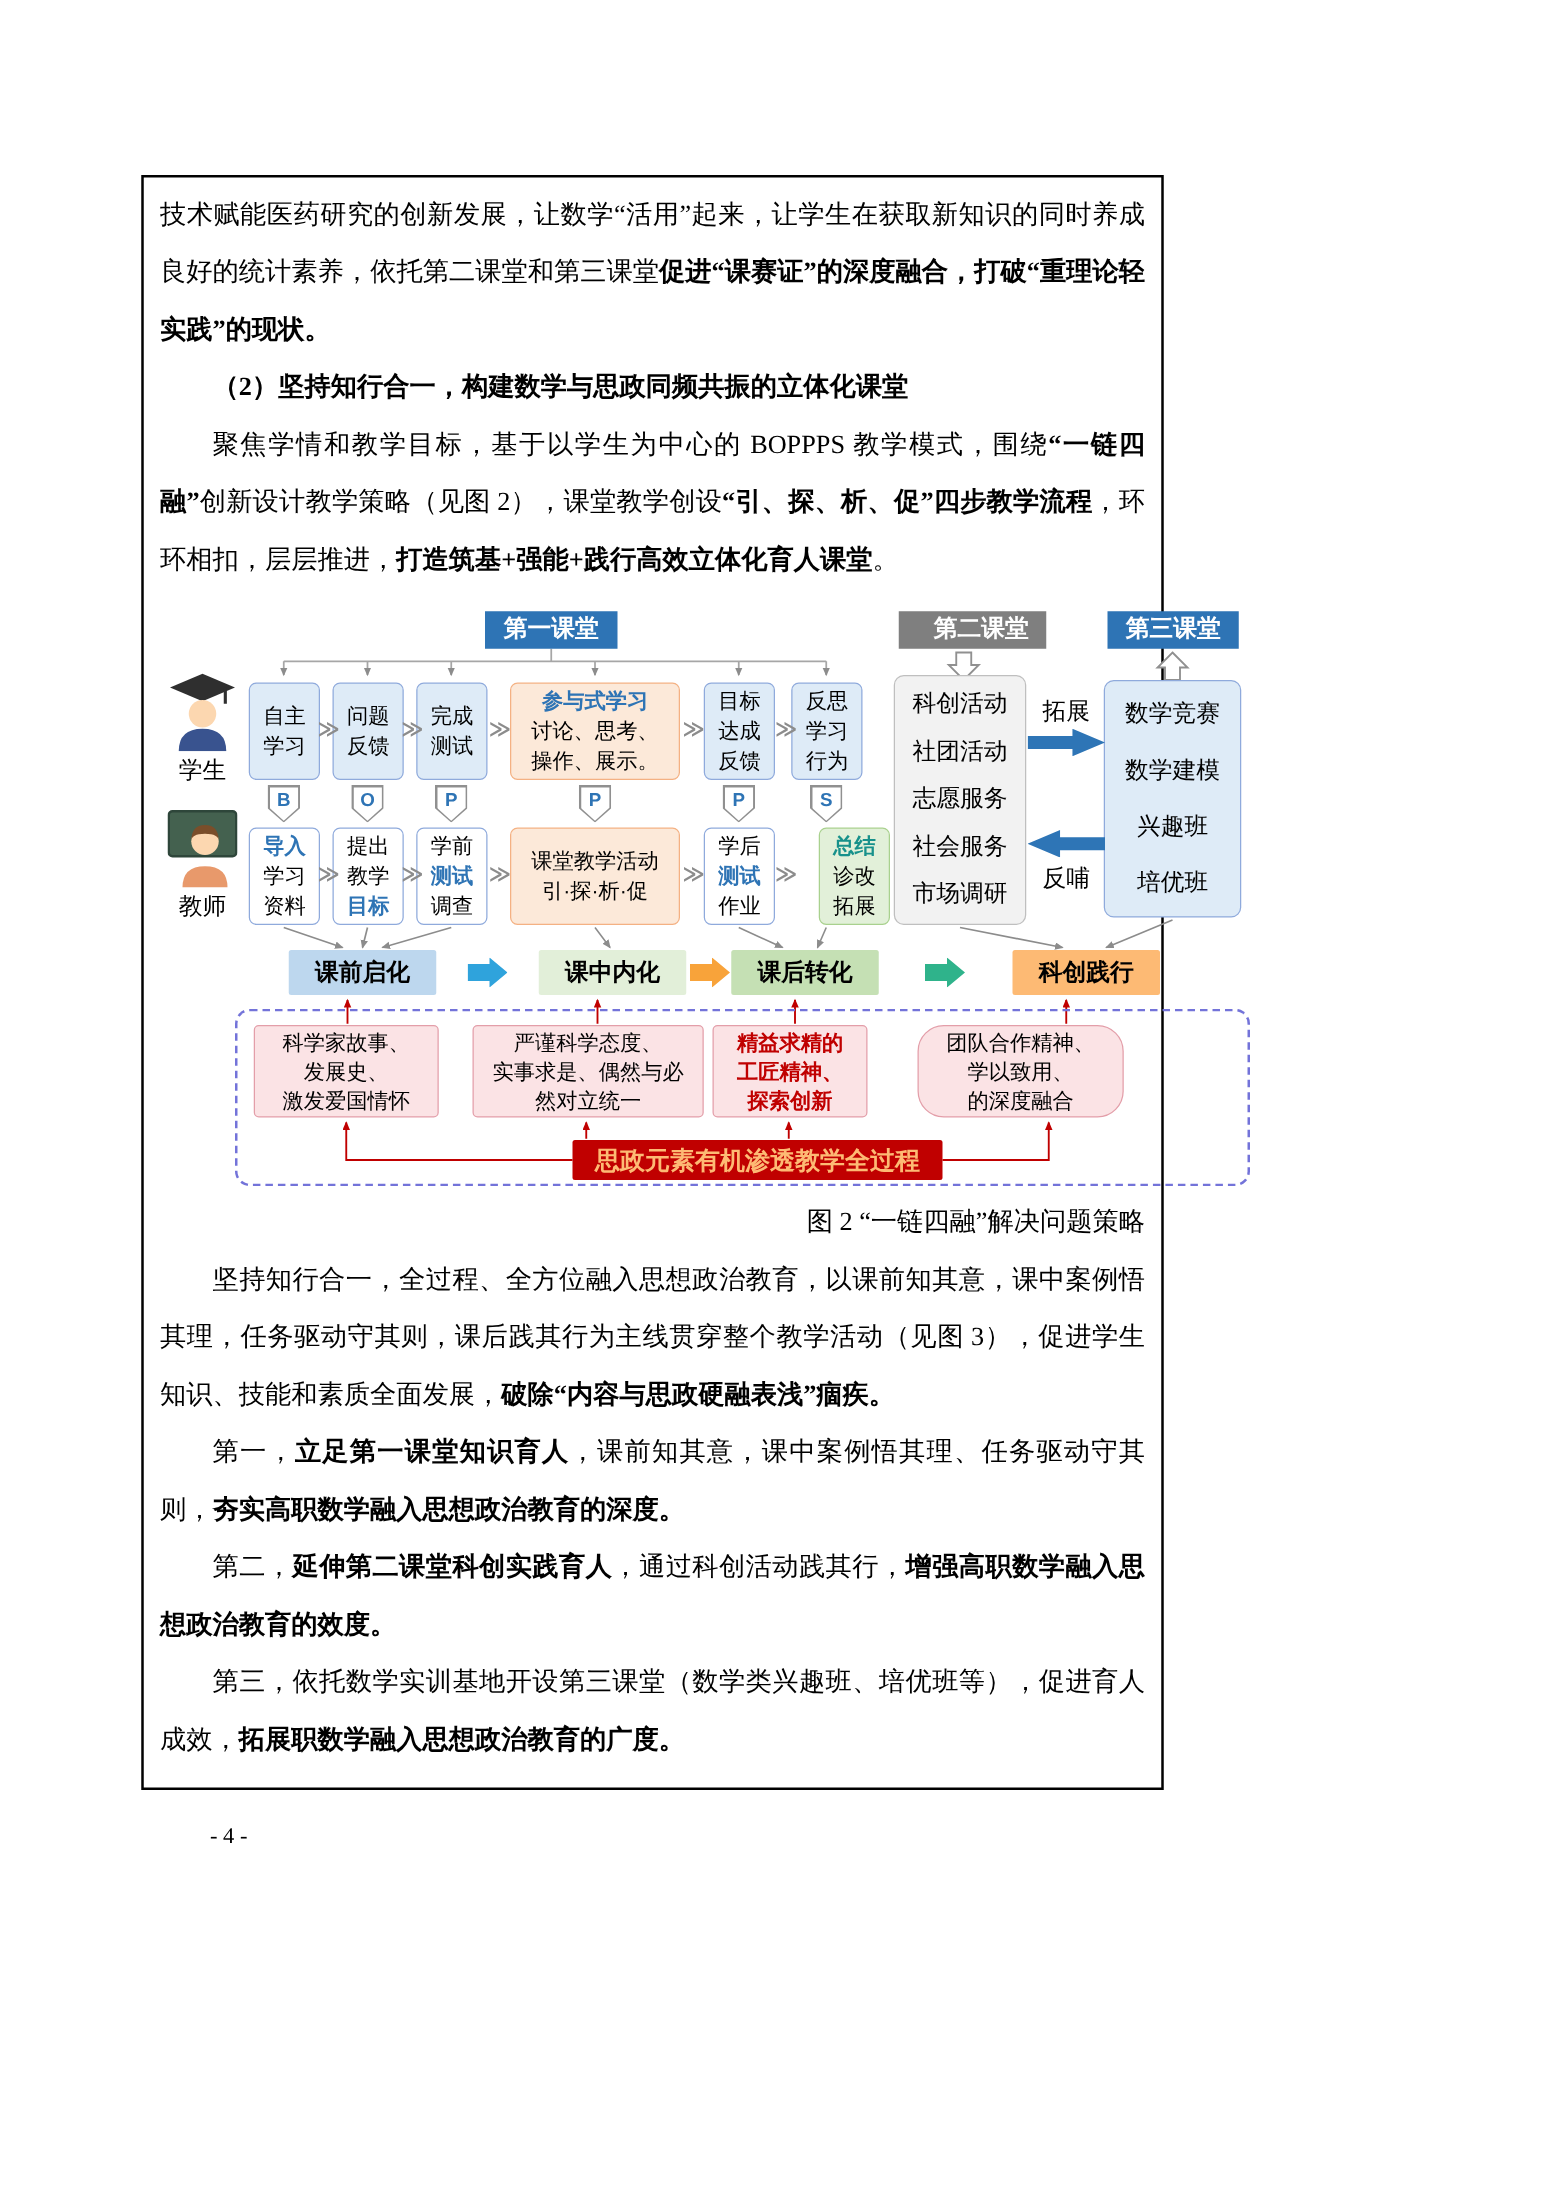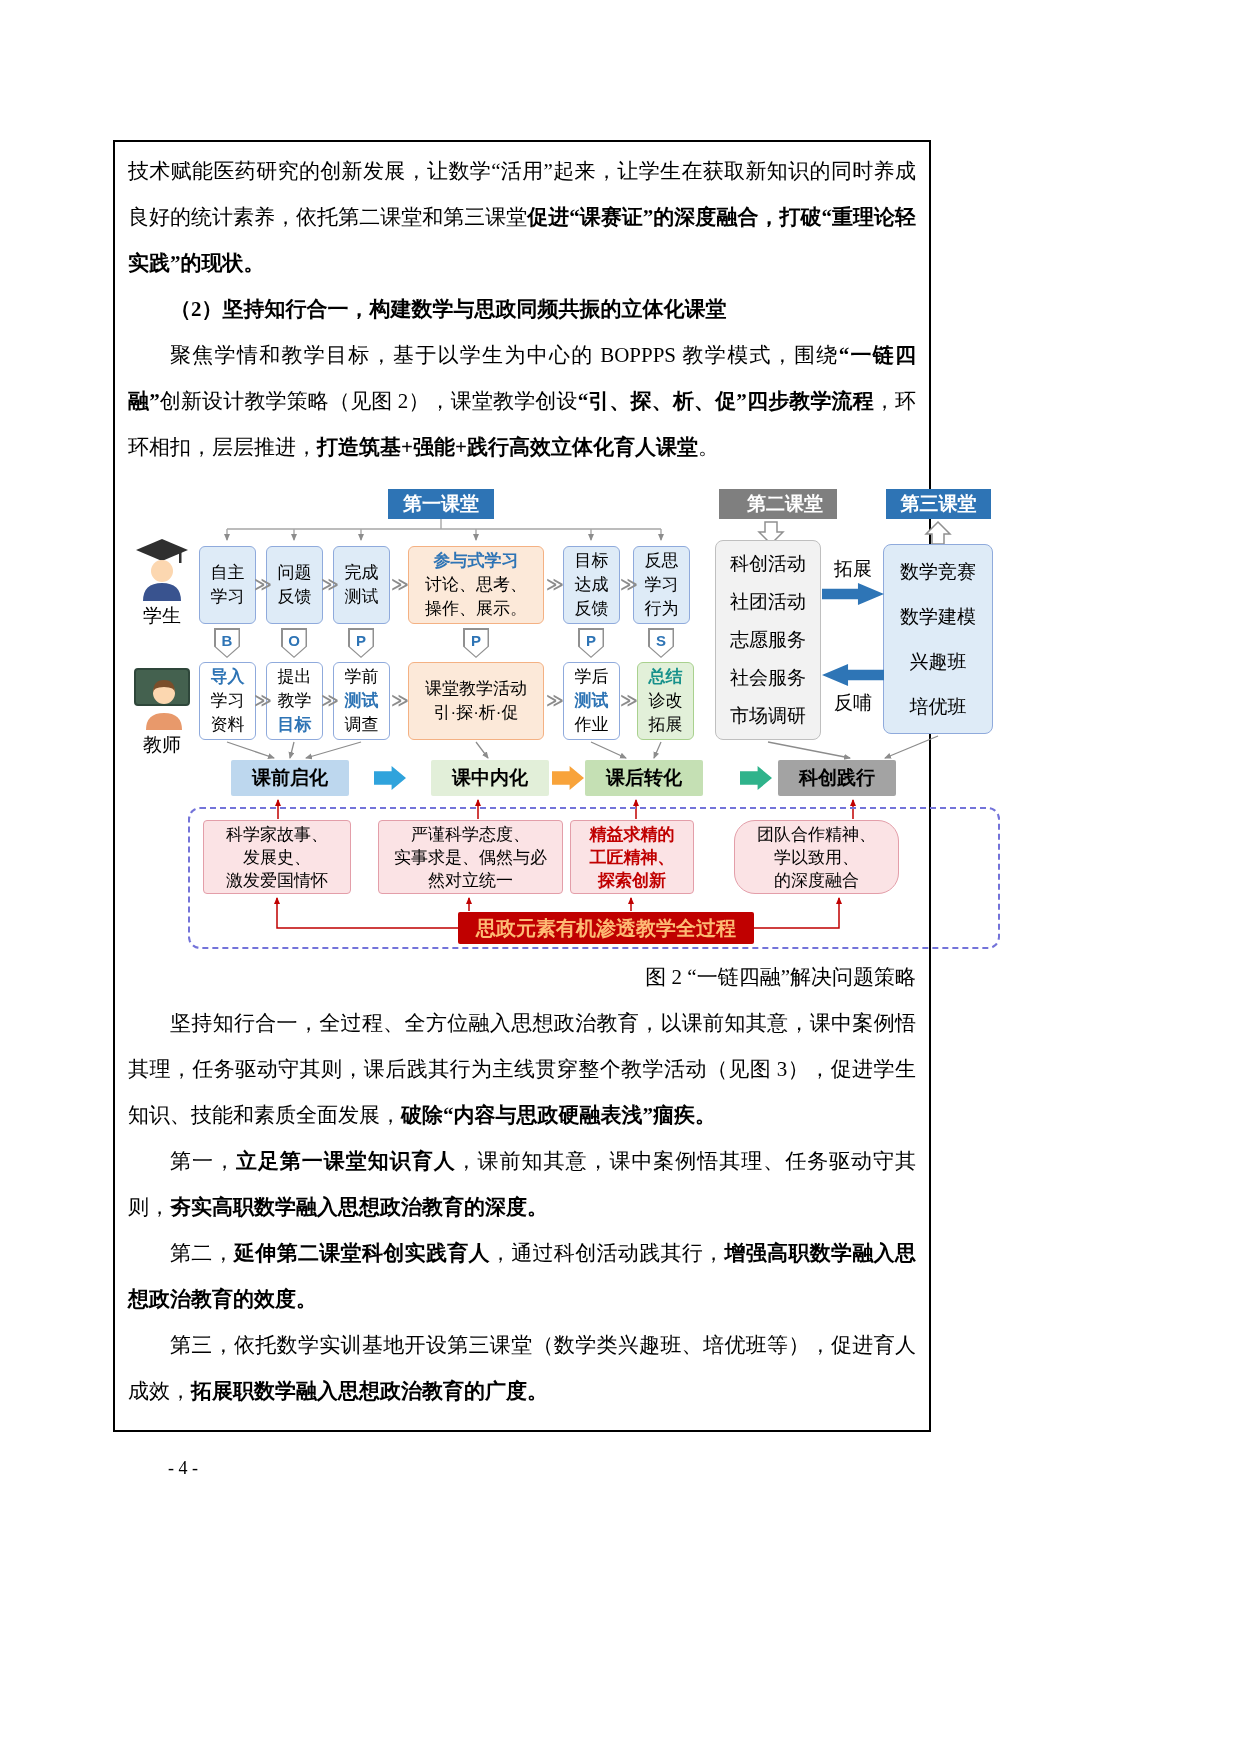--- a/index.html
+++ b/index.html
@@ -123,21 +123,21 @@
 
     <div class="actor" style="left:2px;top:55px;">
       <svg width="56" height="64" viewBox="0 0 56 64">
         <polygon points="28,2 54,13 28,24 2,13" fill="#2F2F2F"></polygon>
         <rect x="45" y="13" width="2.5" height="13" fill="#2F2F2F"></rect>
         <circle cx="28" cy="34" r="11" fill="#FCD7B0"></circle>
         <path d="M9 64 Q9 46 28 46 Q47 46 47 64 Z" fill="#39538F"></path>
       </svg>
       <div class="actor-label">学生</div>
     </div>
-    <div class="actor" style="left:2px;top:184px;">
+    <div class="actor" style="left:2px;top:164px;">
       <svg width="56" height="64" viewBox="0 0 56 64">
         <rect x="1" y="3" width="54" height="36" rx="3" fill="#44614F" stroke="#2E463A" stroke-width="2"></rect>
         <circle cx="30" cy="27" r="11" fill="#FCD7B0"></circle>
         <path d="M19 27 Q19 14 30 14 Q41 14 41 27 Q41 21 30 21 Q19 21 19 27 Z" fill="#7A4E2A"></path>
         <path d="M12 64 Q12 47 30 47 Q48 47 48 64 Z" fill="#E8996B"></path>
       </svg>
       <div class="actor-label">教师</div>
     </div>
 
     <div class="sbox" style="left:71px;top:64px;width:57px;height:78px;">
@@ -222,21 +222,21 @@
       </div>
     <div class="tbox bigbox" style="left:280px;top:180px;width:136px;height:78px;">
         <span>课堂教学活动</span>
         <span>引·探·析·促</span>
       </div>
     <div class="tbox" style="left:435px;top:180px;width:57px;height:78px;">
         <span>学后</span>
         <span class="hl">测试</span>
         <span>作业</span>
       </div>
-    <div class="tbox greenbox" style="left:509px;top:180px;width:57px;height:78px;">
+    <div class="tbox greenbox" style="left:527px;top:180px;width:57px;height:78px;">
         <span class="hl-teal">总结</span>
         <span>诊改</span>
         <span>拓展</span>
       </div>
 
     <span class="chev" style="left:126px;top:208px;">≫</span>
     <span class="chev" style="left:193px;top:208px;">≫</span>
     <span class="chev" style="left:263px;top:208px;">≫</span>
     <span class="chev" style="left:418px;top:208px;">≫</span>
     <span class="chev" style="left:492px;top:208px;">≫</span>
@@ -256,21 +256,21 @@
     </div>
 
     <div class="side-label" style="left:697px;top:74px;width:56px;">拓展</div>
     <div class="blockarrow arr-right" style="left:694px;top:101px;"></div>
     <div class="blockarrow arr-left" style="left:694px;top:182px;"></div>
     <div class="side-label" style="left:697px;top:208px;width:56px;">反哺</div>
 
     <div class="stage" style="left:103px;background:#BDD7EE;">课前启化</div>
     <div class="stage" style="left:303px;background:#E2EFD9;">课中内化</div>
     <div class="stage" style="left:457px;background:#C5E0B4;">课后转化</div>
-    <div class="stage" style="left:650px;background:#a3a3a3;text-align:center;">科创践行</div>
+    <div class="stage" style="left:682px;background:#fdba74;text-align:center;">科创践行</div>
 
     <div class="stagearrow" style="left:246px;background:#2FA3DC;"></div>
     <div class="stagearrow" style="left:424px;background:#F8A33A;"></div>
     <div class="stagearrow" style="left:612px;background:#2FB38B;"></div>
 
     <div class="dashedbox"></div>
 
     <div class="pink" style="left:75px;width:148px;">
         <span>科学家故事、</span>
         <span>发展史、</span>

